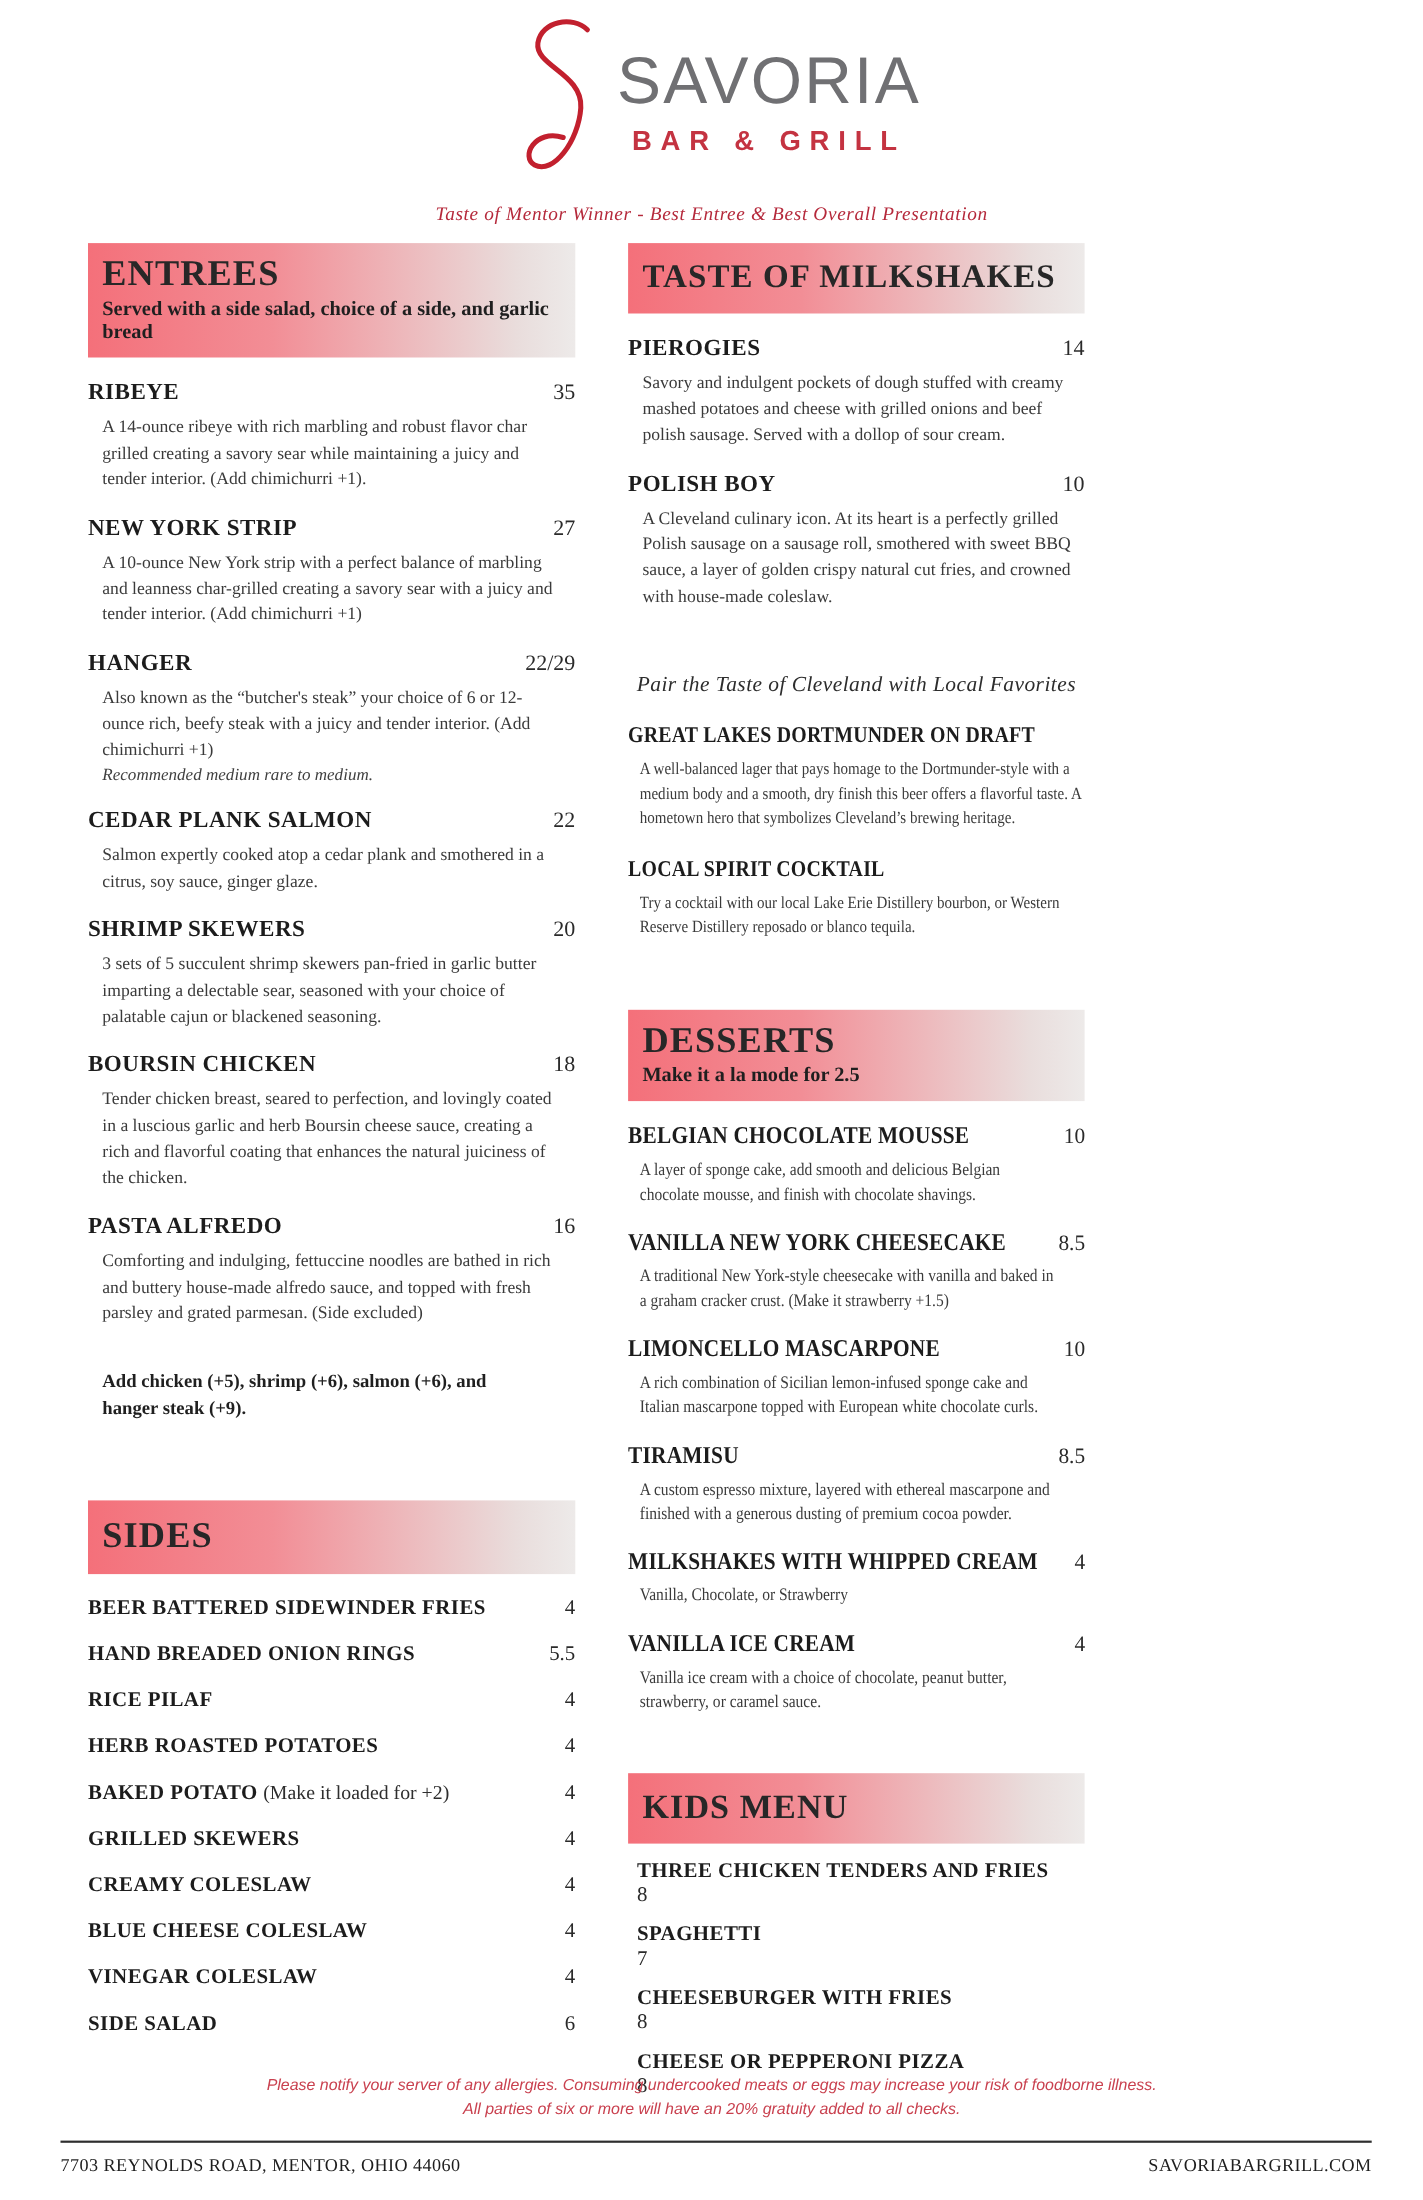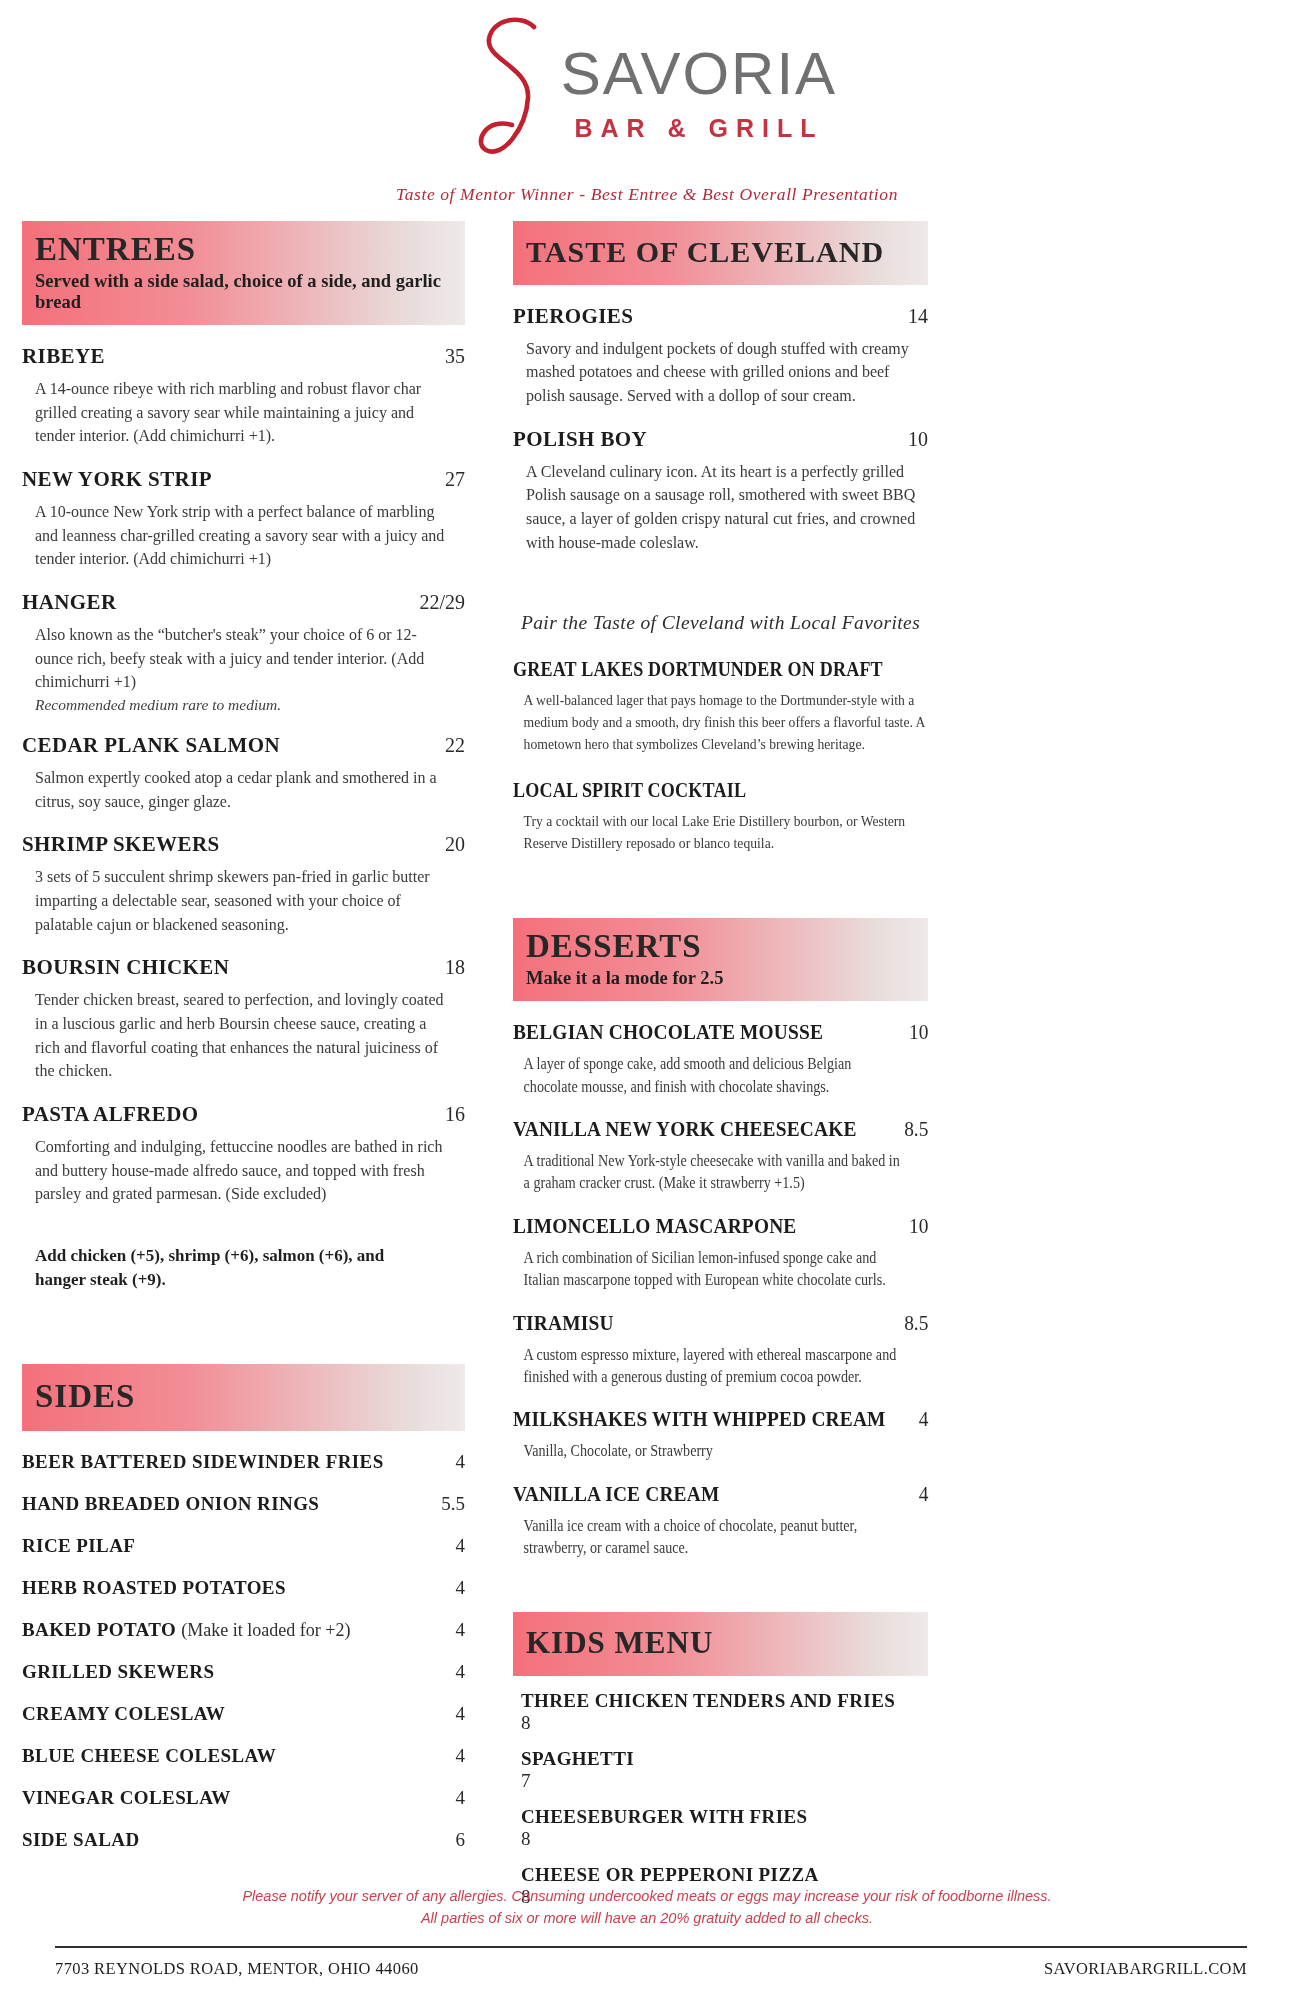--- a/index.html
+++ b/index.html
@@ -19,21 +19,21 @@
   }
   .logo-sub {
     font-family:"Liberation Sans", sans-serif; font-size:25px; font-weight:600;
     letter-spacing:8px; color:#c43341; margin-top:10px;
   }
   .tagline {
     text-align:center; margin-top:22px;
     font-style:italic; font-size:17.5px; letter-spacing:0.6px; color:#b5293b;
   }
   
-  .menu-wrap { display:flex; gap:48px; padding-left:22px; margin-top:16px; }
+  .menu-wrap { display:flex; gap:48px; padding-left:43px; margin-top:16px;margin-left:37px; }
   .col-left  { width:443px; flex:none; }
   .col-right { width:415px; flex:none; }
   
   .band {
     background:linear-gradient(90deg,#f4707a 0%, #f28e96 38%, #e9dddc 88%, #edeae9 100%);
     padding:10px 16px 12px 13px;
   }
   .band h2 { margin:0; font-size:33px; font-weight:700; letter-spacing:1px; color:#272727; line-height:1.12; }
   .band .band-sub { margin:3px 0 0; font-size:18.5px; font-weight:700; color:#1f1f1f; }
   .band--pad { padding-top:14px; padding-bottom:16px; }
@@ -210,21 +210,21 @@
         <span class="row-name">SIDE SALAD</span>
         <span class="row-price">6</span>
       </div>
     </section>
   </div>
 
   <div class="col-right">
 
     <section>
       <div class="band band--pad">
-        <h2 style="font-size:30px;">TASTE OF CLEVELAND</h2>
+        <h2 style="font-size:30px;">TASTE OF MILKSHAKES</h2>
       </div>
 
       <div class="item">
         <div class="item-head">
           <span class="item-name">PIEROGIES</span>
           <span class="item-price">14</span>
         </div>
         <p class="item-desc" style="width:402px;">Savory and indulgent pockets of dough stuffed with creamy mashed potatoes and cheese with grilled onions and beef polish sausage. Served with a dollop of sour cream.</p>
       </div>
 

